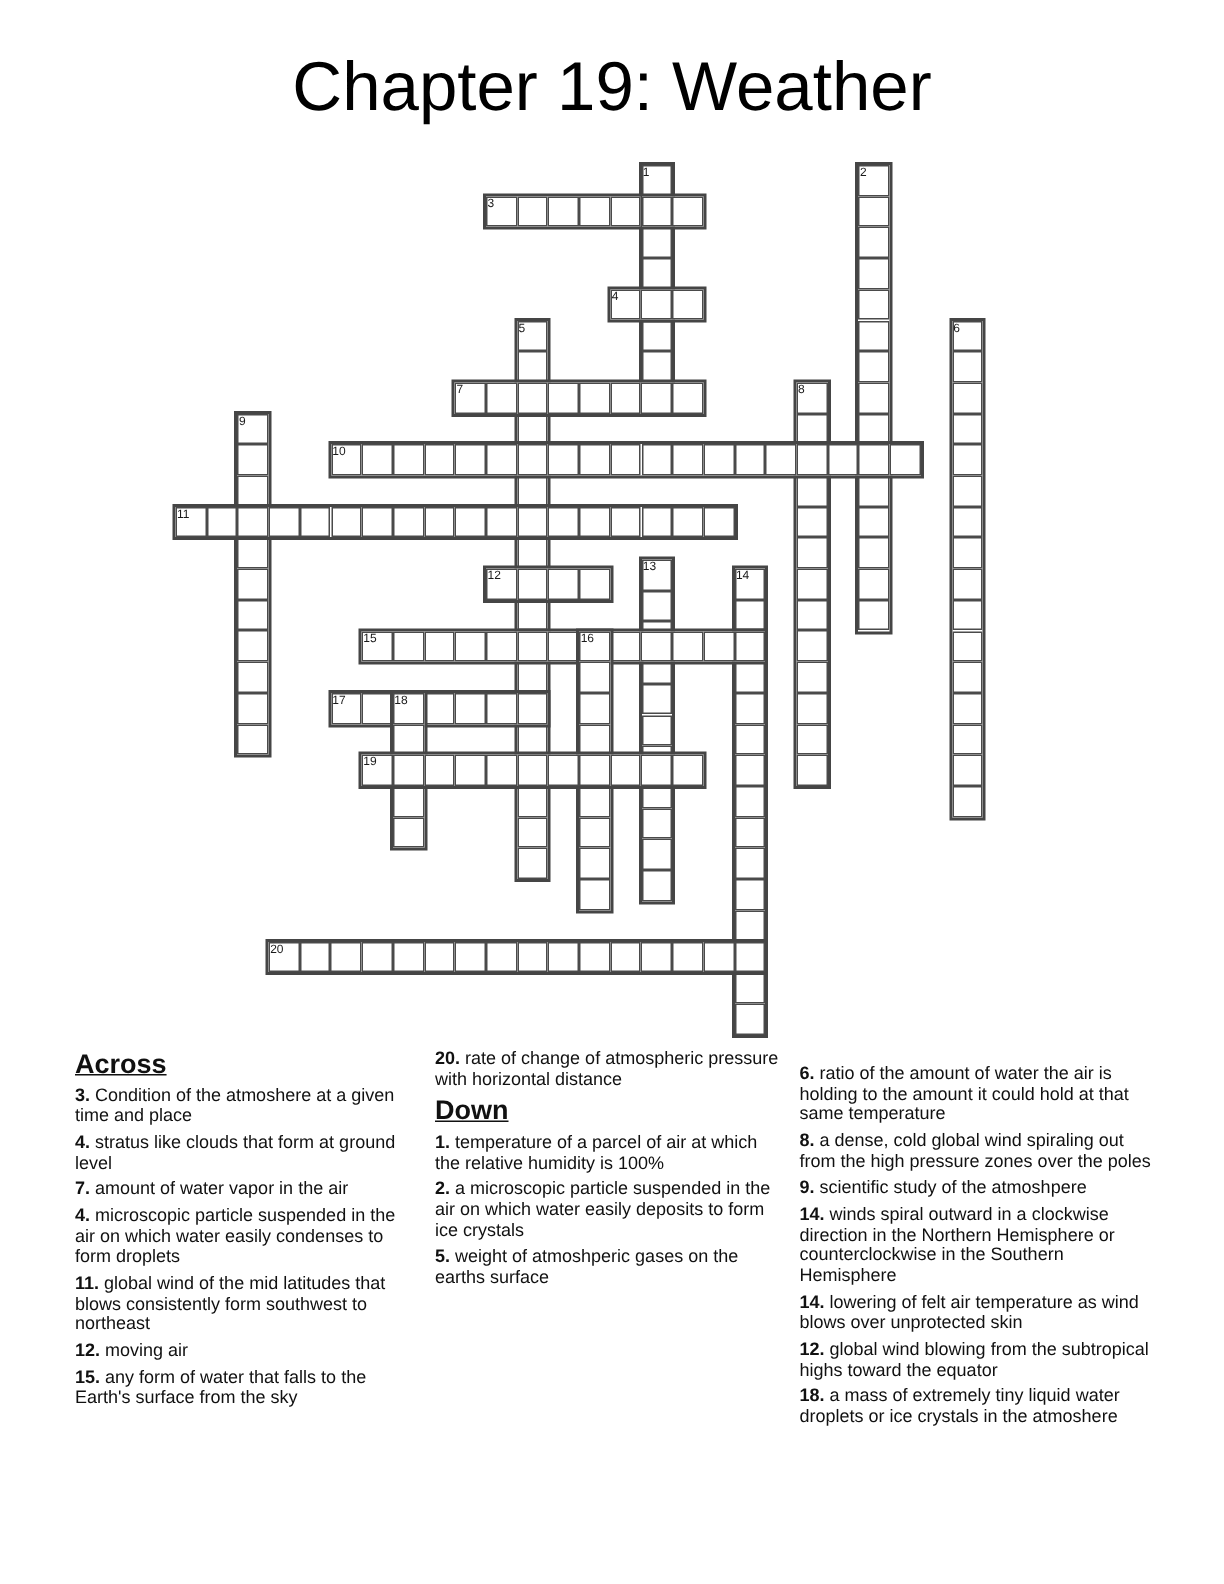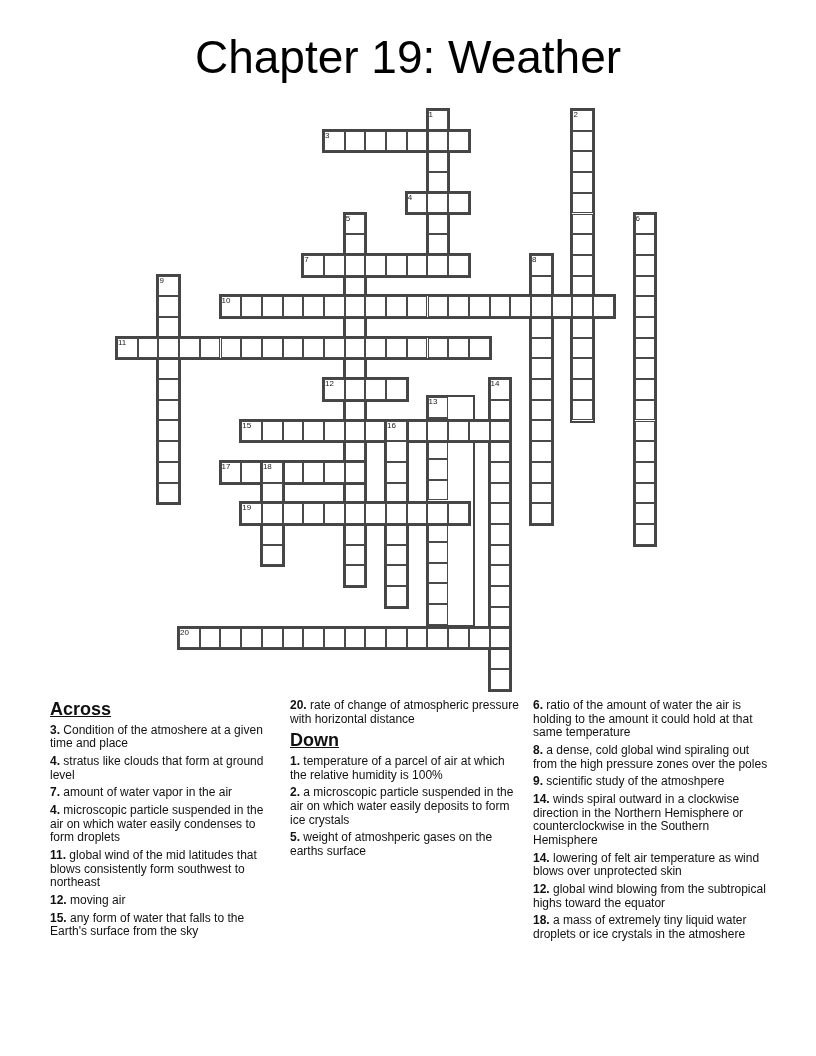--- a/index.html
+++ b/index.html
@@ -20,21 +20,21 @@
     position:absolute;top:0px;left:1px;
     font-size:8px;line-height:9px;color:#1a1a1a;z-index:3;
   }
   .clue-col{
     position:absolute;top:699px;
     display:flex;flex-direction:column;gap:4px;
     font-size:12px;line-height:1.14;color:#111;
   }
   #clue-col-1{left:50px;width:230px;}
   #clue-col-2{left:290px;width:233px;}
-  #clue-col-3{left:533px;width:240px;}
+  #clue-col-3{left:533px;width:240px;margin-top:10px;}
   .clue-header{font-weight:bold;text-decoration:underline;font-size:18px;}
   .clue .cnum{font-weight:bold;}
 </style>
 </head>
 <body>
 
 <h1 class="title">Chapter 19: Weather</h1>
 
 <div id="grid" style="left: 117px; top: 110px; width: 538.2px; height: 579.6px;">
     <div class="word" style="left: 308.5px; top: -2px; width: 20.7px; height: 165.6px;">
@@ -206,21 +206,21 @@
       <div class="cell" style="left: 351.9px; top: 0px; width: 20.7px; height: 20.7px;"></div>
       <span class="num">11</span>
     </div>
     <div class="word" style="left: 205px; top: 267.1px; width: 82.8px; height: 20.7px;">
       <div class="cell" style="left: 0px; top: 0px; width: 20.7px; height: 20.7px;"></div>
       <div class="cell" style="left: 20.7px; top: 0px; width: 20.7px; height: 20.7px;"></div>
       <div class="cell" style="left: 41.4px; top: 0px; width: 20.7px; height: 20.7px;"></div>
       <div class="cell" style="left: 62.1px; top: 0px; width: 20.7px; height: 20.7px;"></div>
       <span class="num">12</span>
     </div>
-    <div class="word" style="left: 308.5px; top: 285px; width: 20.7px; height: 227.7px; padding-left: 25px;">
+    <div class="word" style="left: 308.5px; top: 261px; width: 20.7px; height: 227.7px;">
       <div class="cell" style="left: 0px; top: 0px; width: 20.7px; height: 20.7px;"></div>
       <div class="cell" style="left: 0px; top: 20.7px; width: 20.7px; height: 20.7px;"></div>
       <div class="cell" style="left: 0px; top: 41.4px; width: 20.7px; height: 20.7px;"></div>
       <div class="cell" style="left: 0px; top: 62.1px; width: 20.7px; height: 20.7px;"></div>
       <div class="cell" style="left: 0px; top: 82.8px; width: 20.7px; height: 20.7px;"></div>
       <div class="cell" style="left: 0px; top: 103.5px; width: 20.7px; height: 20.7px;"></div>
       <div class="cell" style="left: 0px; top: 124.2px; width: 20.7px; height: 20.7px;"></div>
       <div class="cell" style="left: 0px; top: 144.9px; width: 20.7px; height: 20.7px;"></div>
       <div class="cell" style="left: 0px; top: 165.6px; width: 20.7px; height: 20.7px;"></div>
       <div class="cell" style="left: 0px; top: 186.3px; width: 20.7px; height: 20.7px;"></div>

